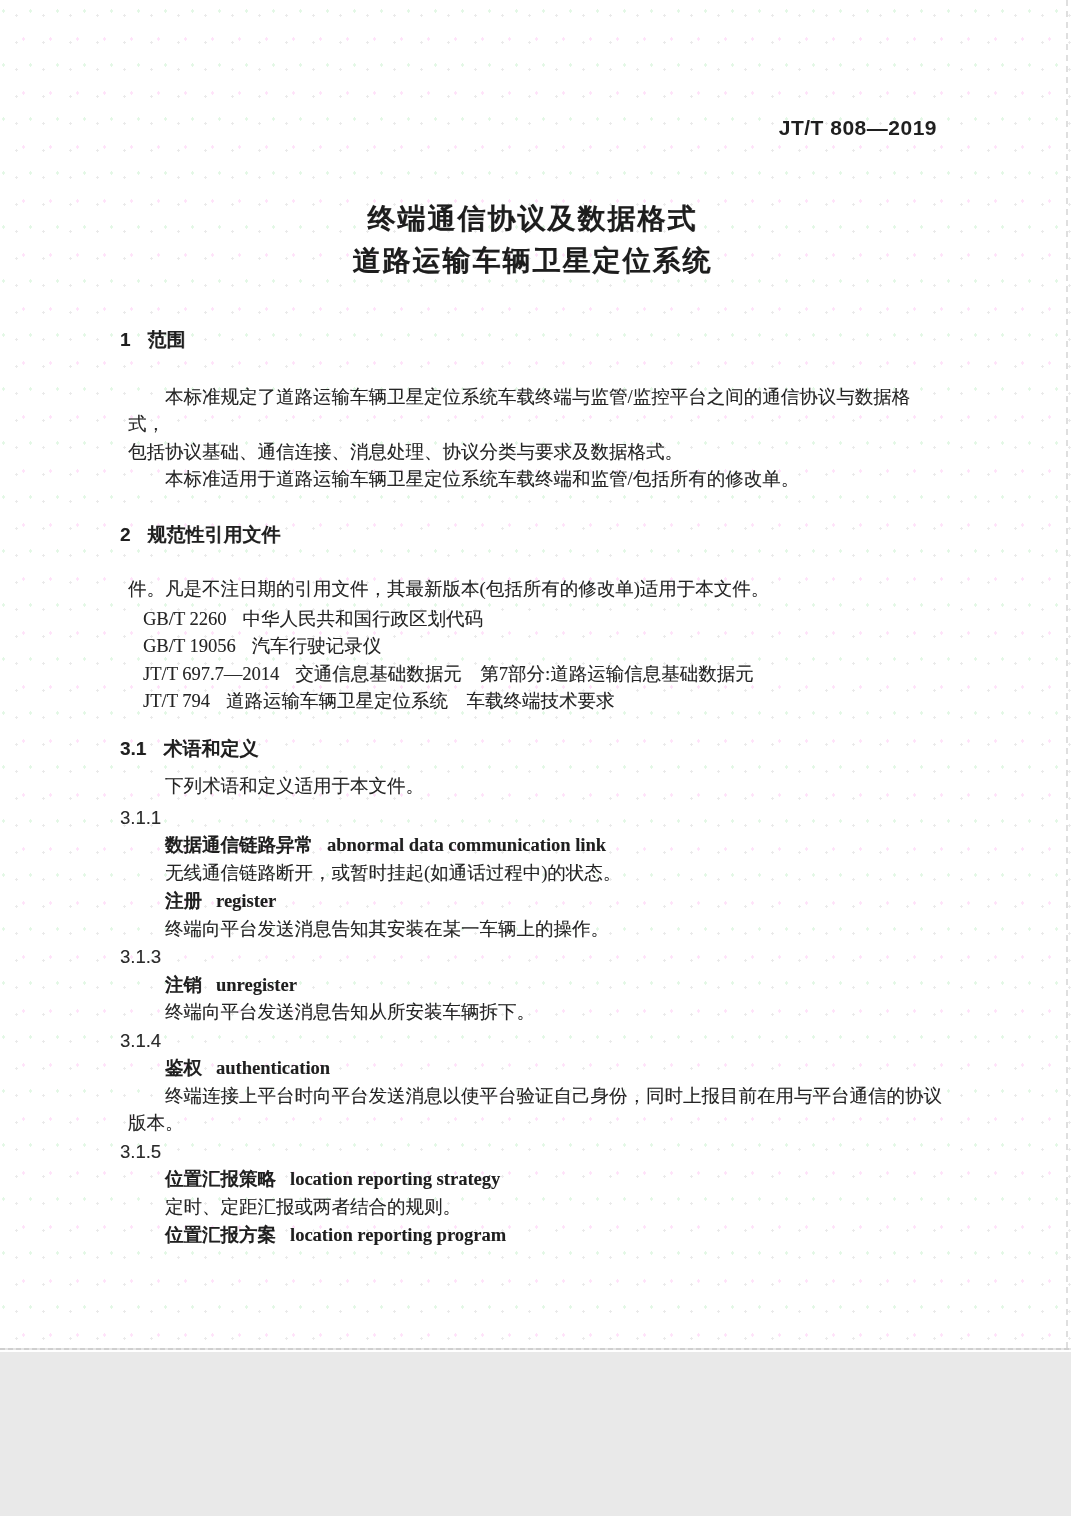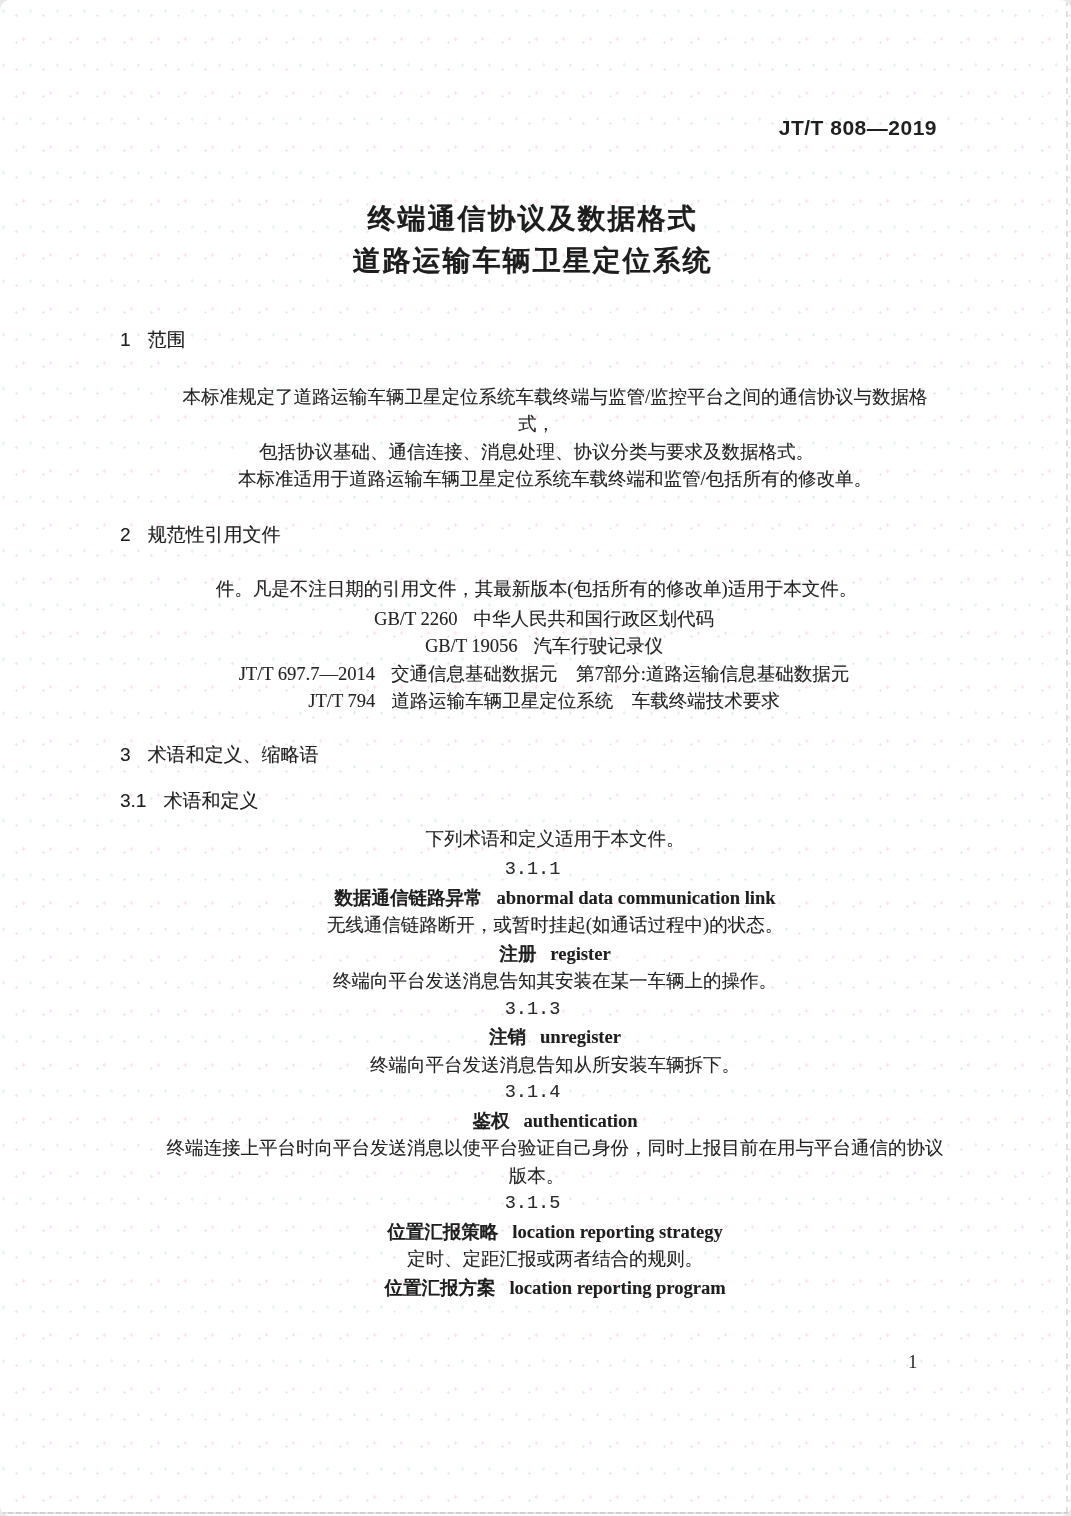--- a/index.html
+++ b/index.html
@@ -1,30 +1,29 @@
 <!DOCTYPE html>
 <html><head>
 <meta charset="utf-8">
 <style>
   html,body{margin:0;padding:0;background:#e9e9e9;}
   .page{
     position:relative;
-    width:1071px;height:1516px;
+    width:1071px;height:1352px;
     margin:0 auto;
     background-color:#ffffff;
     background-image:
       radial-gradient(rgba(185,185,185,0.30) 1px, transparent 1.2px),
       radial-gradient(rgba(255,150,235,0.28) 1px, transparent 1.2px),
       radial-gradient(rgba(140,225,150,0.25) 1px, transparent 1.2px);
     background-size:27px 27px, 27px 54px, 27px 54px;
     background-position:3px 2px, 10px 12px, 17px 38px;
     overflow:hidden;
     color:#252525;
     font-family:"Liberation Serif", serif;
-    border-radius:10px;
     -webkit-font-smoothing:antialiased;
   }
   .page::after{ 
     content:"";position:absolute;left:0;right:0;bottom:2px;height:2px;
     background:repeating-linear-gradient(90deg,#c3c3c3 0 5px,#dedede 5px 8px);
     opacity:.8;
   }
   .page::before{ 
     content:"";position:absolute;top:0;bottom:0;right:3px;width:2px;
     background:repeating-linear-gradient(180deg,#d7d7d7 0 6px,transparent 6px 11px);
@@ -37,43 +36,42 @@
   }
   .content{position:absolute;left:120px;top:0;width:825px;}
   .title-block{margin-top:198px;text-align:center;}
   .title-line{
     font-family:"Liberation Sans", sans-serif;
     font-size:28px;font-weight:700;line-height:42px;letter-spacing:2px;color:#1d1d1d;
     text-shadow:0.4px 0.4px 0.5px rgba(0,0,0,0.35);
   }
   .heading{
     font-family:"Liberation Sans", sans-serif;
-    font-size:19px;font-weight:400;line-height:27.5px;color:#1f1f1f;
+    font-size:19px;font-weight:700;line-height:27.5px;color:#1f1f1f;
     text-shadow:0.3px 0.3px 0.4px rgba(0,0,0,0.3);
   }
   .h-num{margin-right:17px;}
   .h-s1{margin-top:44px;}
   .h-s2{margin-top:27px;}
   .h-s3{margin-top:25px;}
   .h-s31{margin-top:19px;}
   .para,.def-line,.term-line,.intro{margin-left:8px;}
   .line,.ref-row,.clause-num,.term-line,.def-line,.intro{
     font-size:18.5px;line-height:27.5px;
     text-shadow:0.3px 0.3px 0.4px rgba(0,0,0,0.28);
-    text-align:center;
   }
   .indent{text-indent:37px;}
   .p-s1a{margin-top:30px;}
   .p-s1b{margin-top:0;}
   .p-s2{margin-top:28px;}
   .refs{margin-top:2px;margin-left:23px;}
   .ref-title{margin-left:16px;}
   .intro{margin-top:11px;}
   .terms{margin-top:3px;}
-  .clause-num{font-family:Liberation Mono, monospace;color:#2b2b2b;}
+  .clause-num{font-family:Liberation Sans, sans-serif;color:#2b2b2b;}
   .term-line{text-indent:37px;font-weight:700;}
   .term-zh{font-family:"Liberation Sans", sans-serif;color:#1f1f1f;}
   .term-en{font-family:"Liberation Serif", serif;margin-left:14px;color:#1f1f1f;}
   .page-num{
     position:absolute;left:908px;top:1351px;
     font-size:19px;font-family:"Liberation Serif", serif;color:#2b2b2b;
   }
 </style>
 </head>
 <body>
@@ -117,23 +115,20 @@
         <span class="ref-code">GB/T 19056</span><span class="ref-title">汽车行驶记录仪</span>
       </div>
       <div class="ref-row">
         <span class="ref-code">JT/T 697.7—2014</span><span class="ref-title">交通信息基础数据元　第7部分:道路运输信息基础数据元</span>
       </div>
       <div class="ref-row">
         <span class="ref-code">JT/T 794</span><span class="ref-title">道路运输车辆卫星定位系统　车载终端技术要求</span>
       </div>
     </div>
 
-    <div class="heading h-s3">
-      <span class="h-num">3</span><span>术语和定义、缩略语</span>
-    </div>
 
     <div class="heading h-s31">
       <span class="h-num">3.1</span><span>术语和定义</span>
     </div>
 
     <div class="intro indent">下列术语和定义适用于本文件。</div>
 
     <div class="terms">
 
       <div class="clause-num">3.1.1</div>

